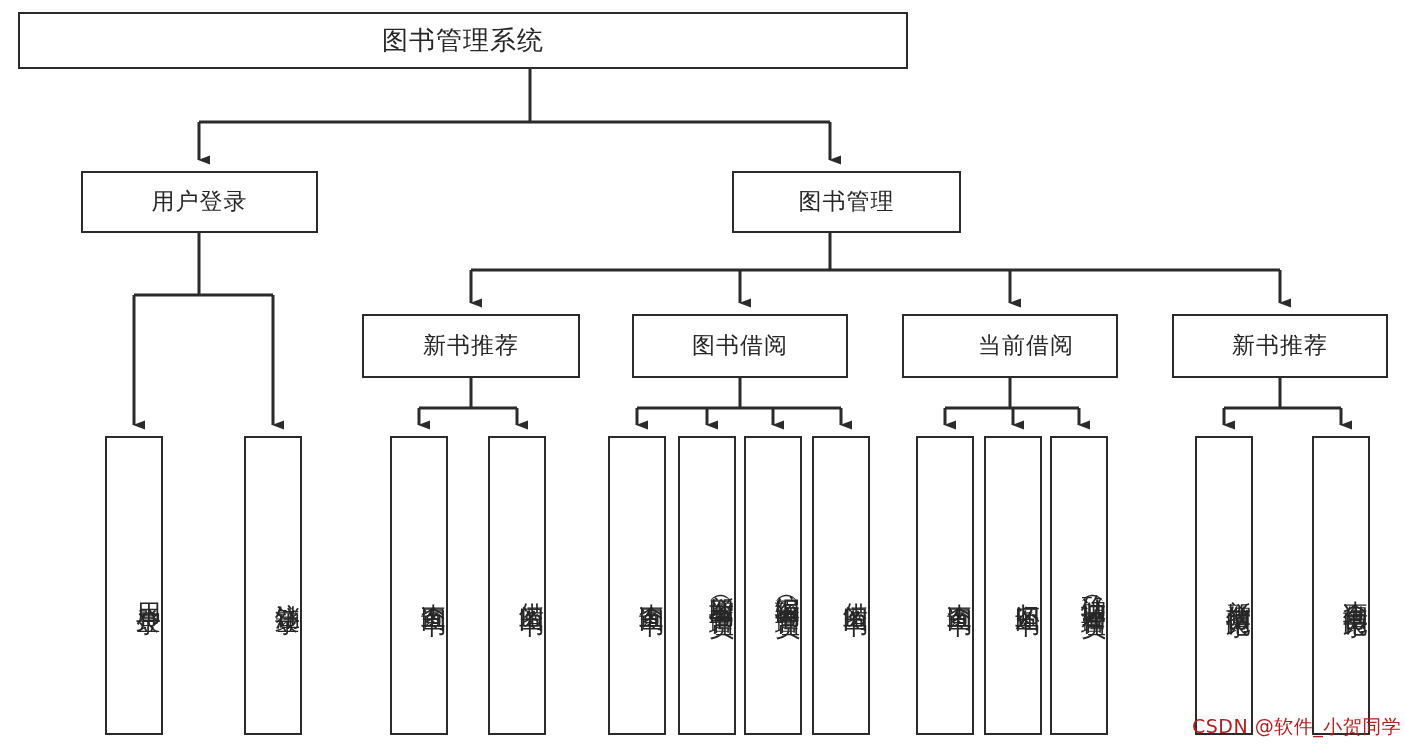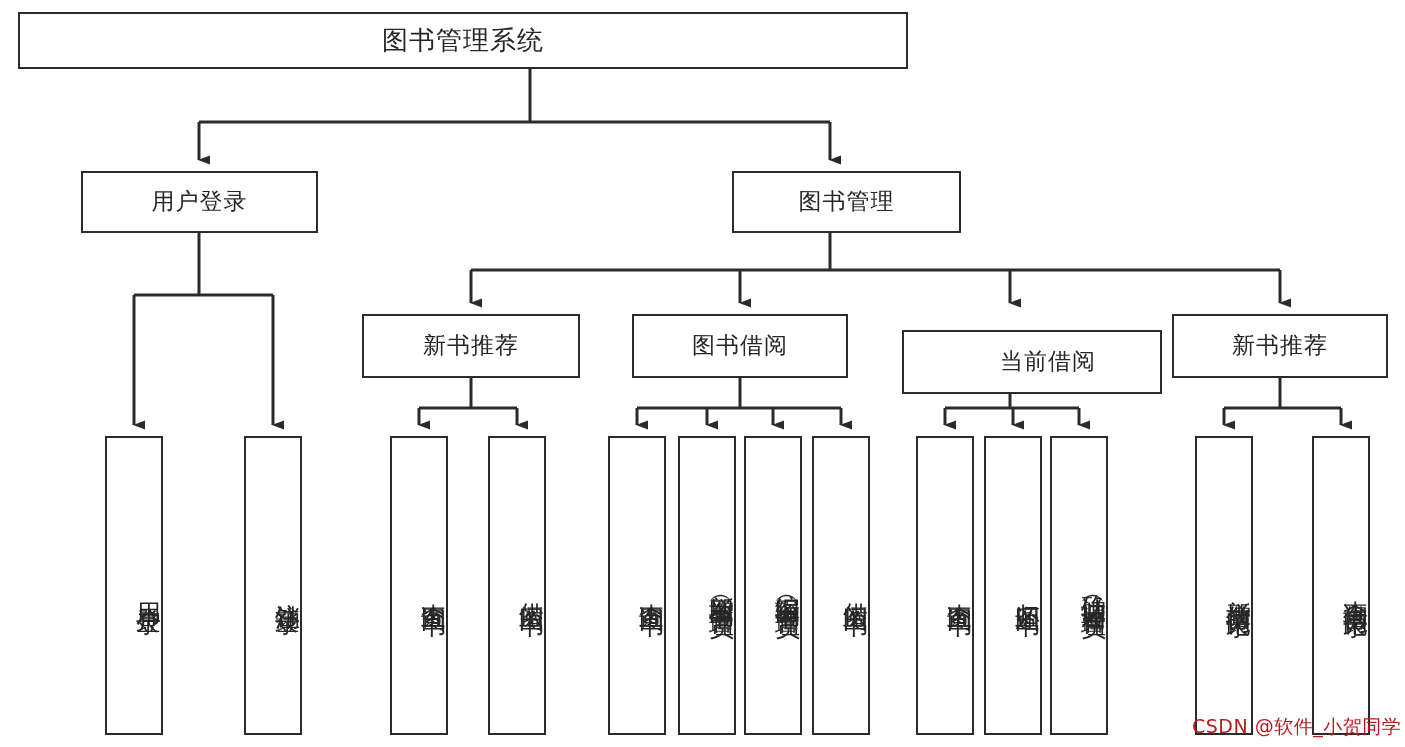--- a/index.html
+++ b/index.html
@@ -140,21 +140,21 @@
   <div class="node lvl2" style="left:712px; top:171px; width:229px; height:62px;margin-left:20px;">
     <span>图书管理</span>
   </div>
 
   <div class="node lvl3" style="left:362px; top:314px; width:218px; height:64px;">
     <span>新书推荐</span>
   </div>
   <div class="node lvl3" style="left:632px; top:314px; width:216px; height:64px;">
     <span>图书借阅</span>
   </div>
-  <div class="node lvl3" style="left:902px; top:330px; width:260px; height:64px;padding-left:32px;">
+  <div class="node lvl3" style="left:902px; top:314px; width:216px; height:64px;padding-left:32px;">
     <span>当前借阅</span>
   </div>
   <div class="node lvl3" style="left:1172px; top:314px; width:216px; height:64px;">
     <span>新书推荐</span>
   </div>
 
   <div class="node leaf" style="left:105px; top:436px; width:58px; height:299px;">
     <span class="vtext">用户登录</span>
   </div>
   <div class="node leaf" style="left:244px; top:436px; width:58px; height:299px;">

